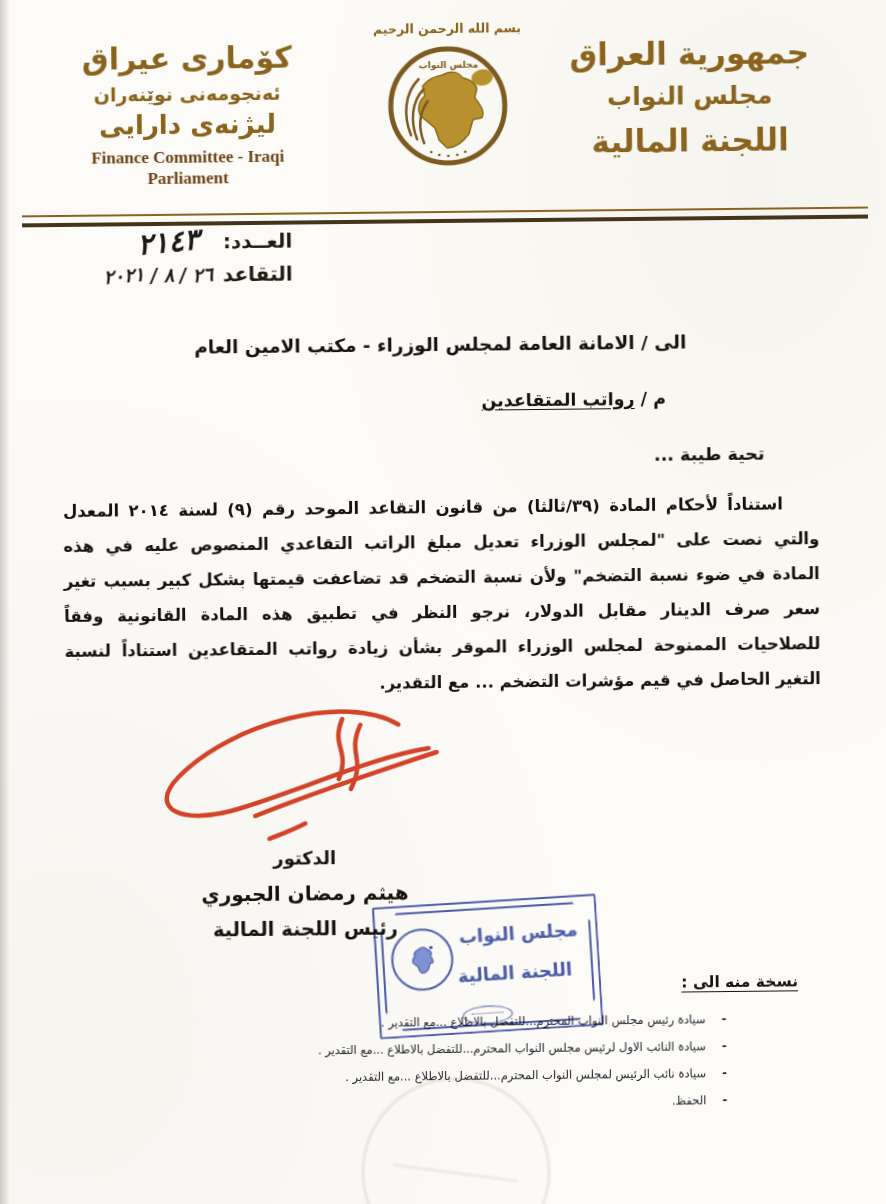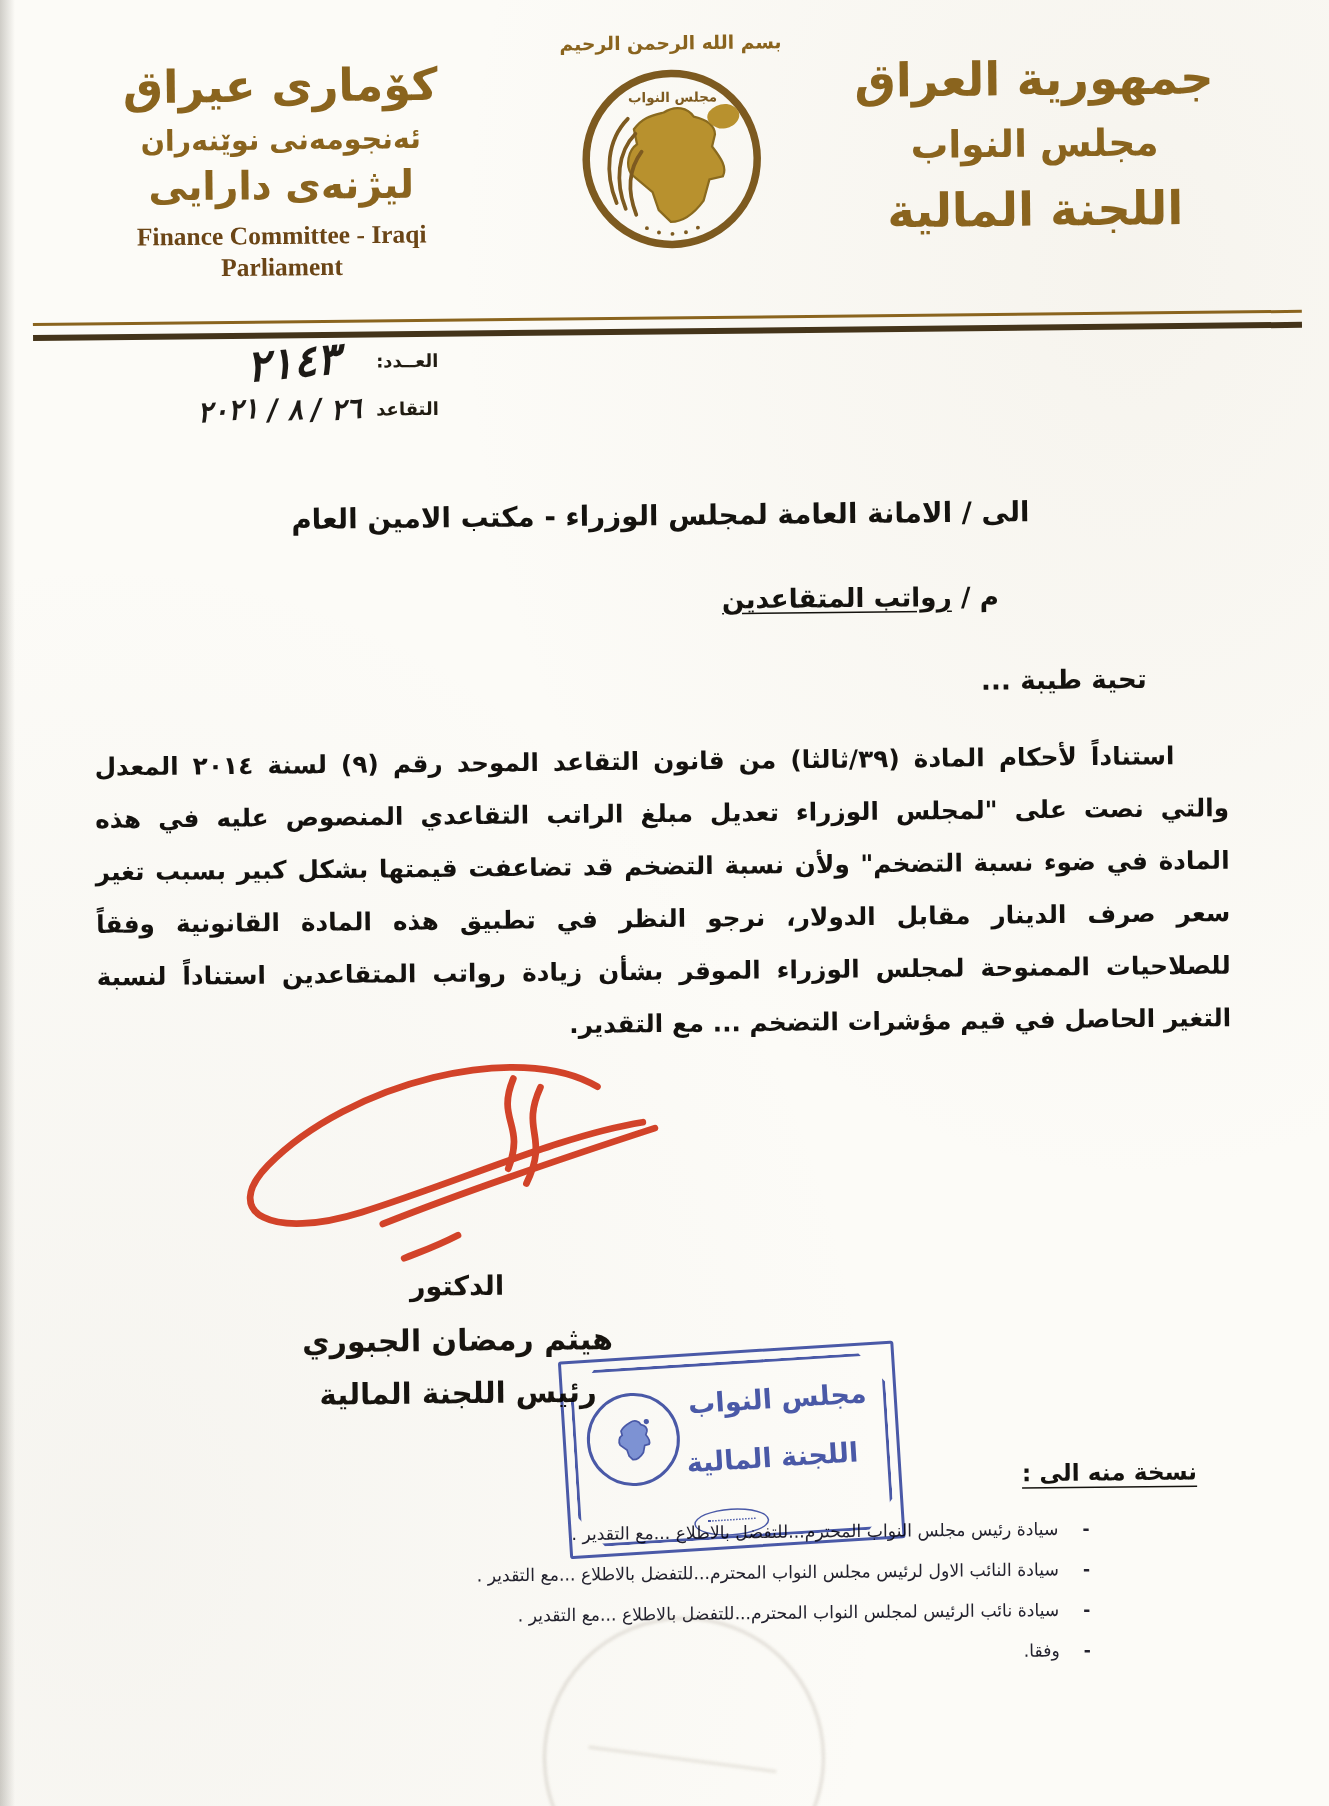--- a/index.html
+++ b/index.html
@@ -37,21 +37,21 @@
     color:var(--letterhead-brown);font-weight:bold;}
   .lh-right .a1{font-size:31px;line-height:1.55;}
   .lh-right .a2{font-size:25px;line-height:1.5;}
   .lh-right .a3{font-size:31px;line-height:1.65;}
   .rule{position:absolute;left:26px;right:14px;top:211px;height:6px;
     border-top:2px solid var(--letterhead-brown);border-bottom:4px solid var(--rule-dark);}
 
   
   .ref{position:absolute;left:34px;top:222px;width:262px;direction:rtl;color:#211c12;}
   .ref-row{display:flex;align-items:center;}
-  .ref-label{font-size:12px;font-weight:bold;white-space:nowrap;}
+  .ref-label{font-size:20px;font-weight:bold;white-space:nowrap;}
   .hand{font-style:italic;font-weight:bold;display:inline-block;color:#1d1a16;}
   .num-val{font-size:29px;transform:rotate(-5deg);margin-right:24px;letter-spacing:2px;}
   .ref-date{margin-top:4px;}
   .date-part{font-size:19px;transform:rotate(-4deg);margin:0 3px;}
   .date-part.first{margin-right:10px;}
 
   
   .addressee{position:absolute;top:334px;left:0;right:0;text-align:center;direction:rtl;
     font-weight:bold;font-size:18.5px;color:var(--ink);}
   .subject{position:absolute;top:391px;right:218px;direction:rtl;font-weight:bold;
@@ -219,21 +219,21 @@
       <div class="cc-item">
         <span class="cc-bullet">-</span><span>سيادة رئيس مجلس النواب المحترم...للتفضل بالاطلاع ...مع التقدير .</span>
       </div>
       <div class="cc-item">
         <span class="cc-bullet">-</span><span>سيادة النائب الاول لرئيس مجلس النواب المحترم...للتفضل بالاطلاع ...مع التقدير .</span>
       </div>
       <div class="cc-item">
         <span class="cc-bullet">-</span><span>سيادة نائب الرئيس لمجلس النواب المحترم...للتفضل بالاطلاع ...مع التقدير .</span>
       </div>
       <div class="cc-item">
-        <span class="cc-bullet">-</span><span>وفقا.</span>
+        <span class="cc-bullet">-</span><span>الحفظ.</span>
       </div>
     </div>
 
     <div class="ghost-stamp">
         <i></i>
       </div>
 
   </div>
 </div>
 

